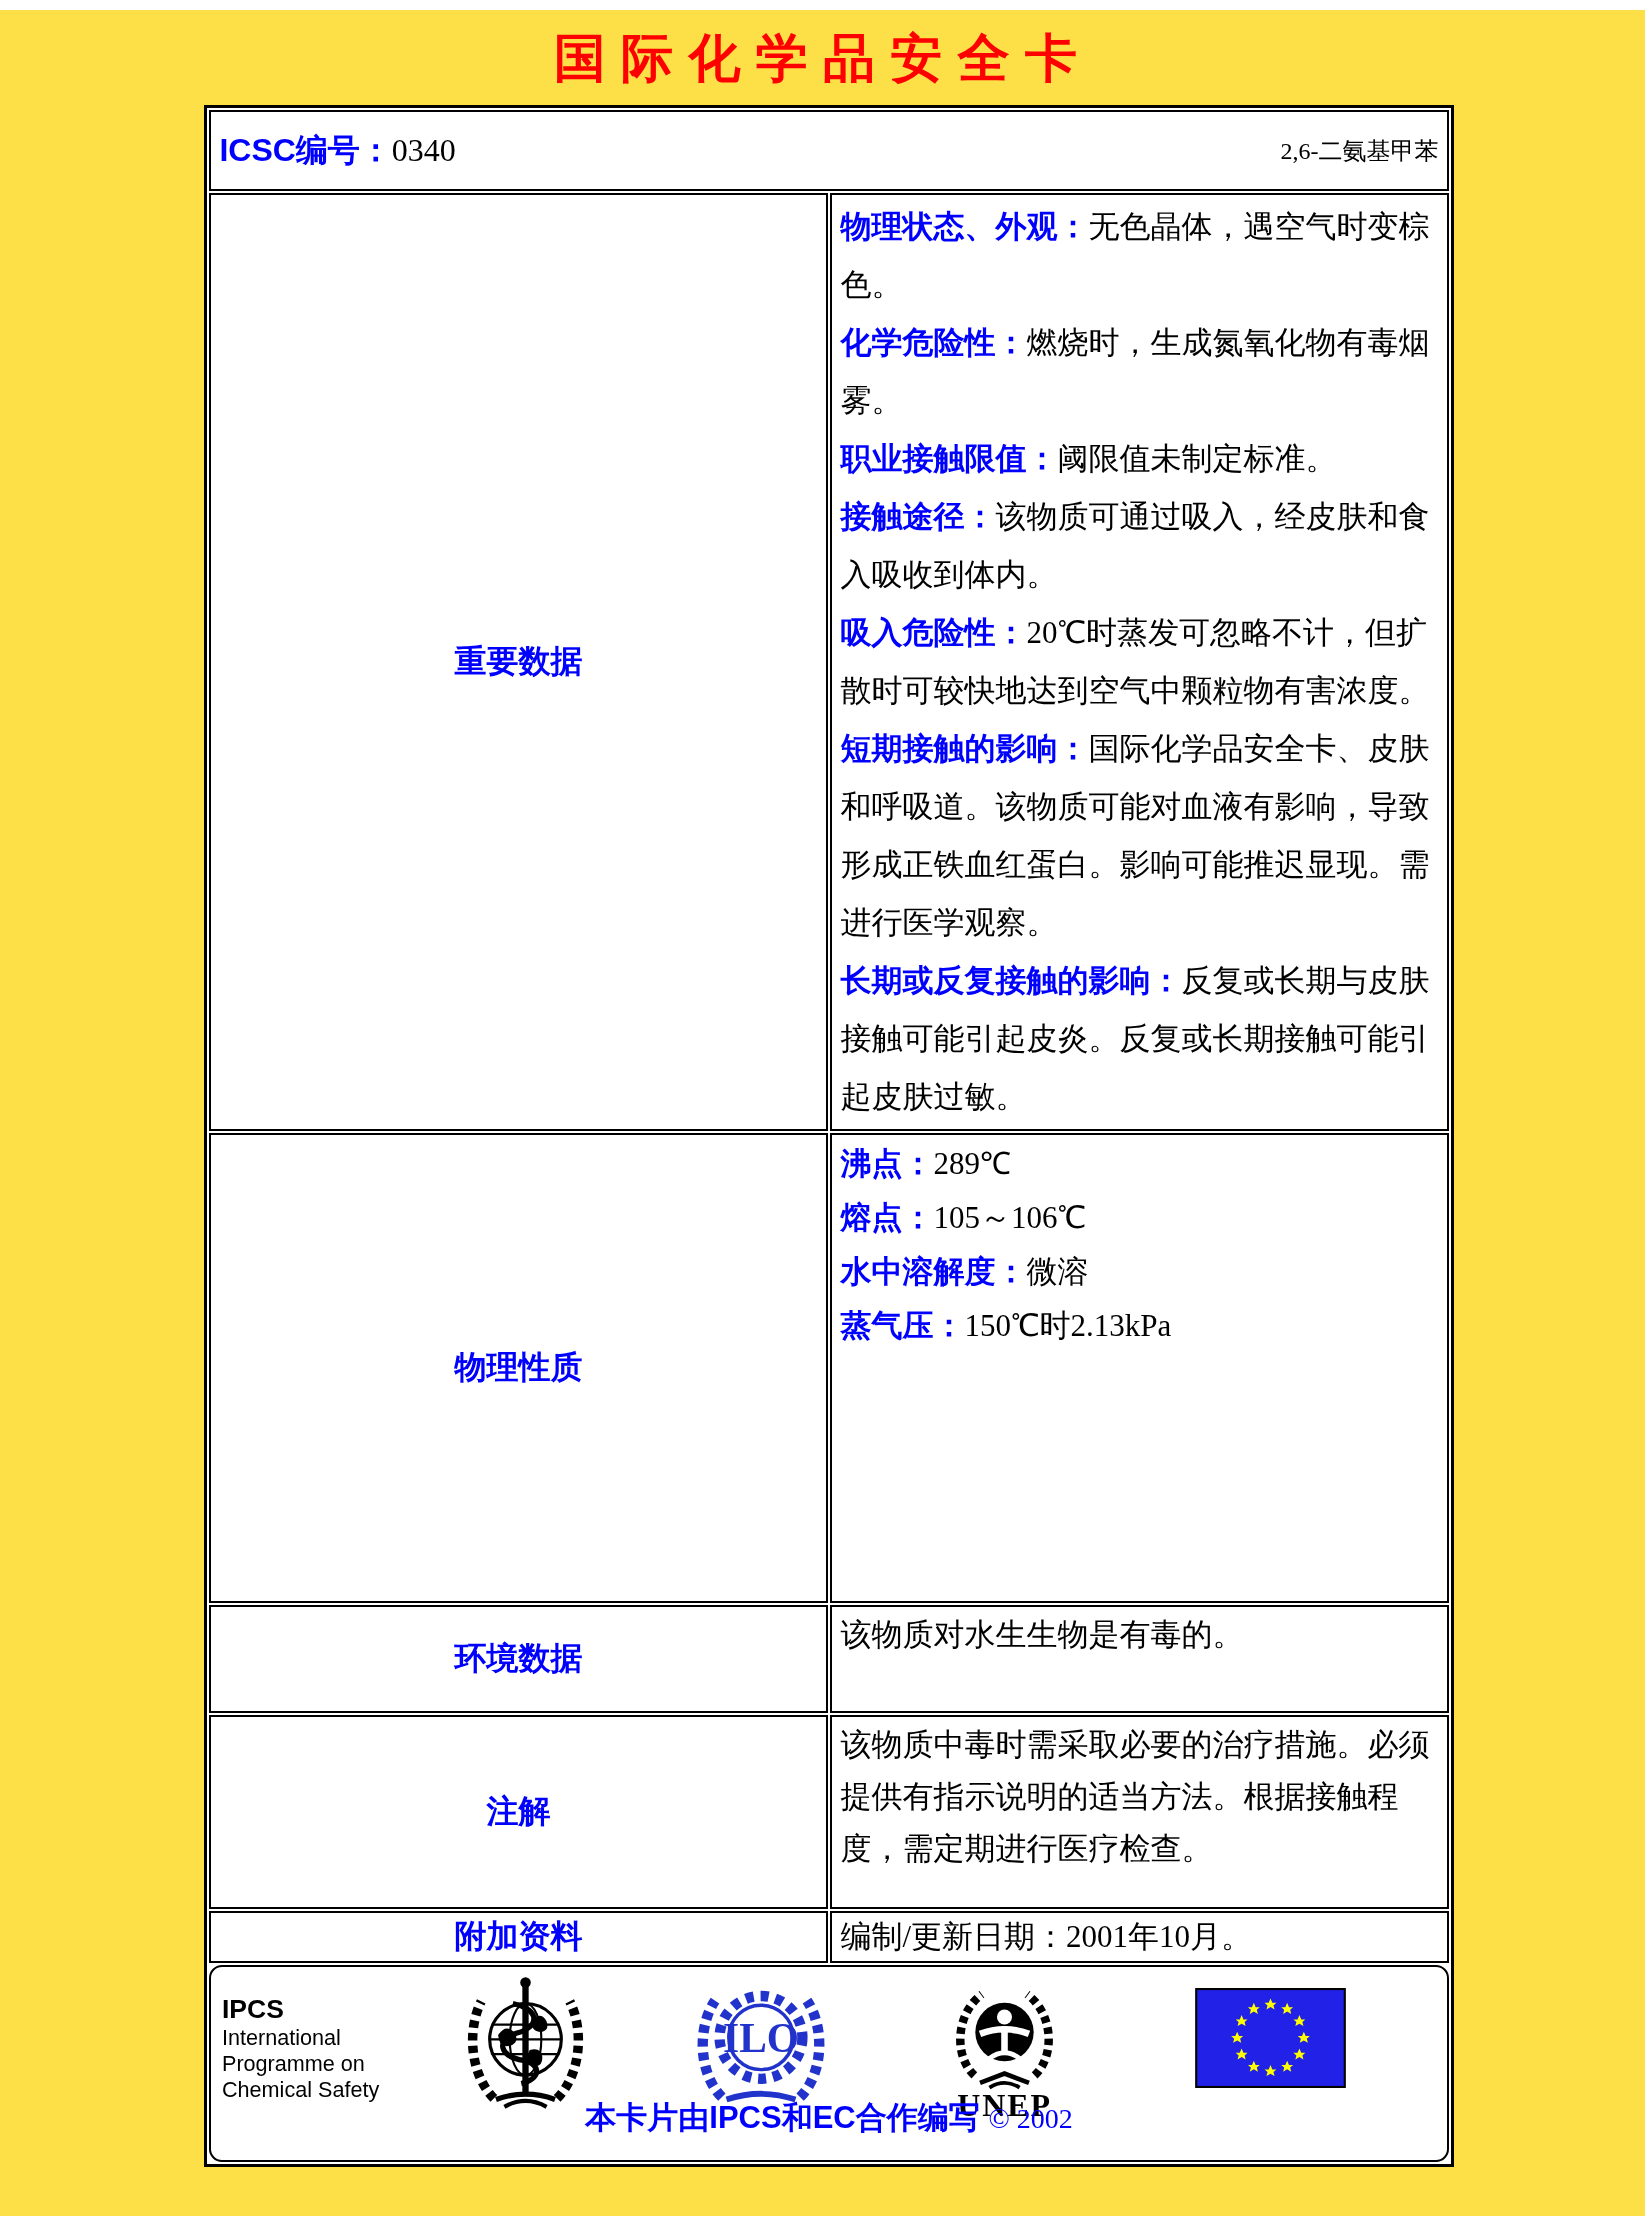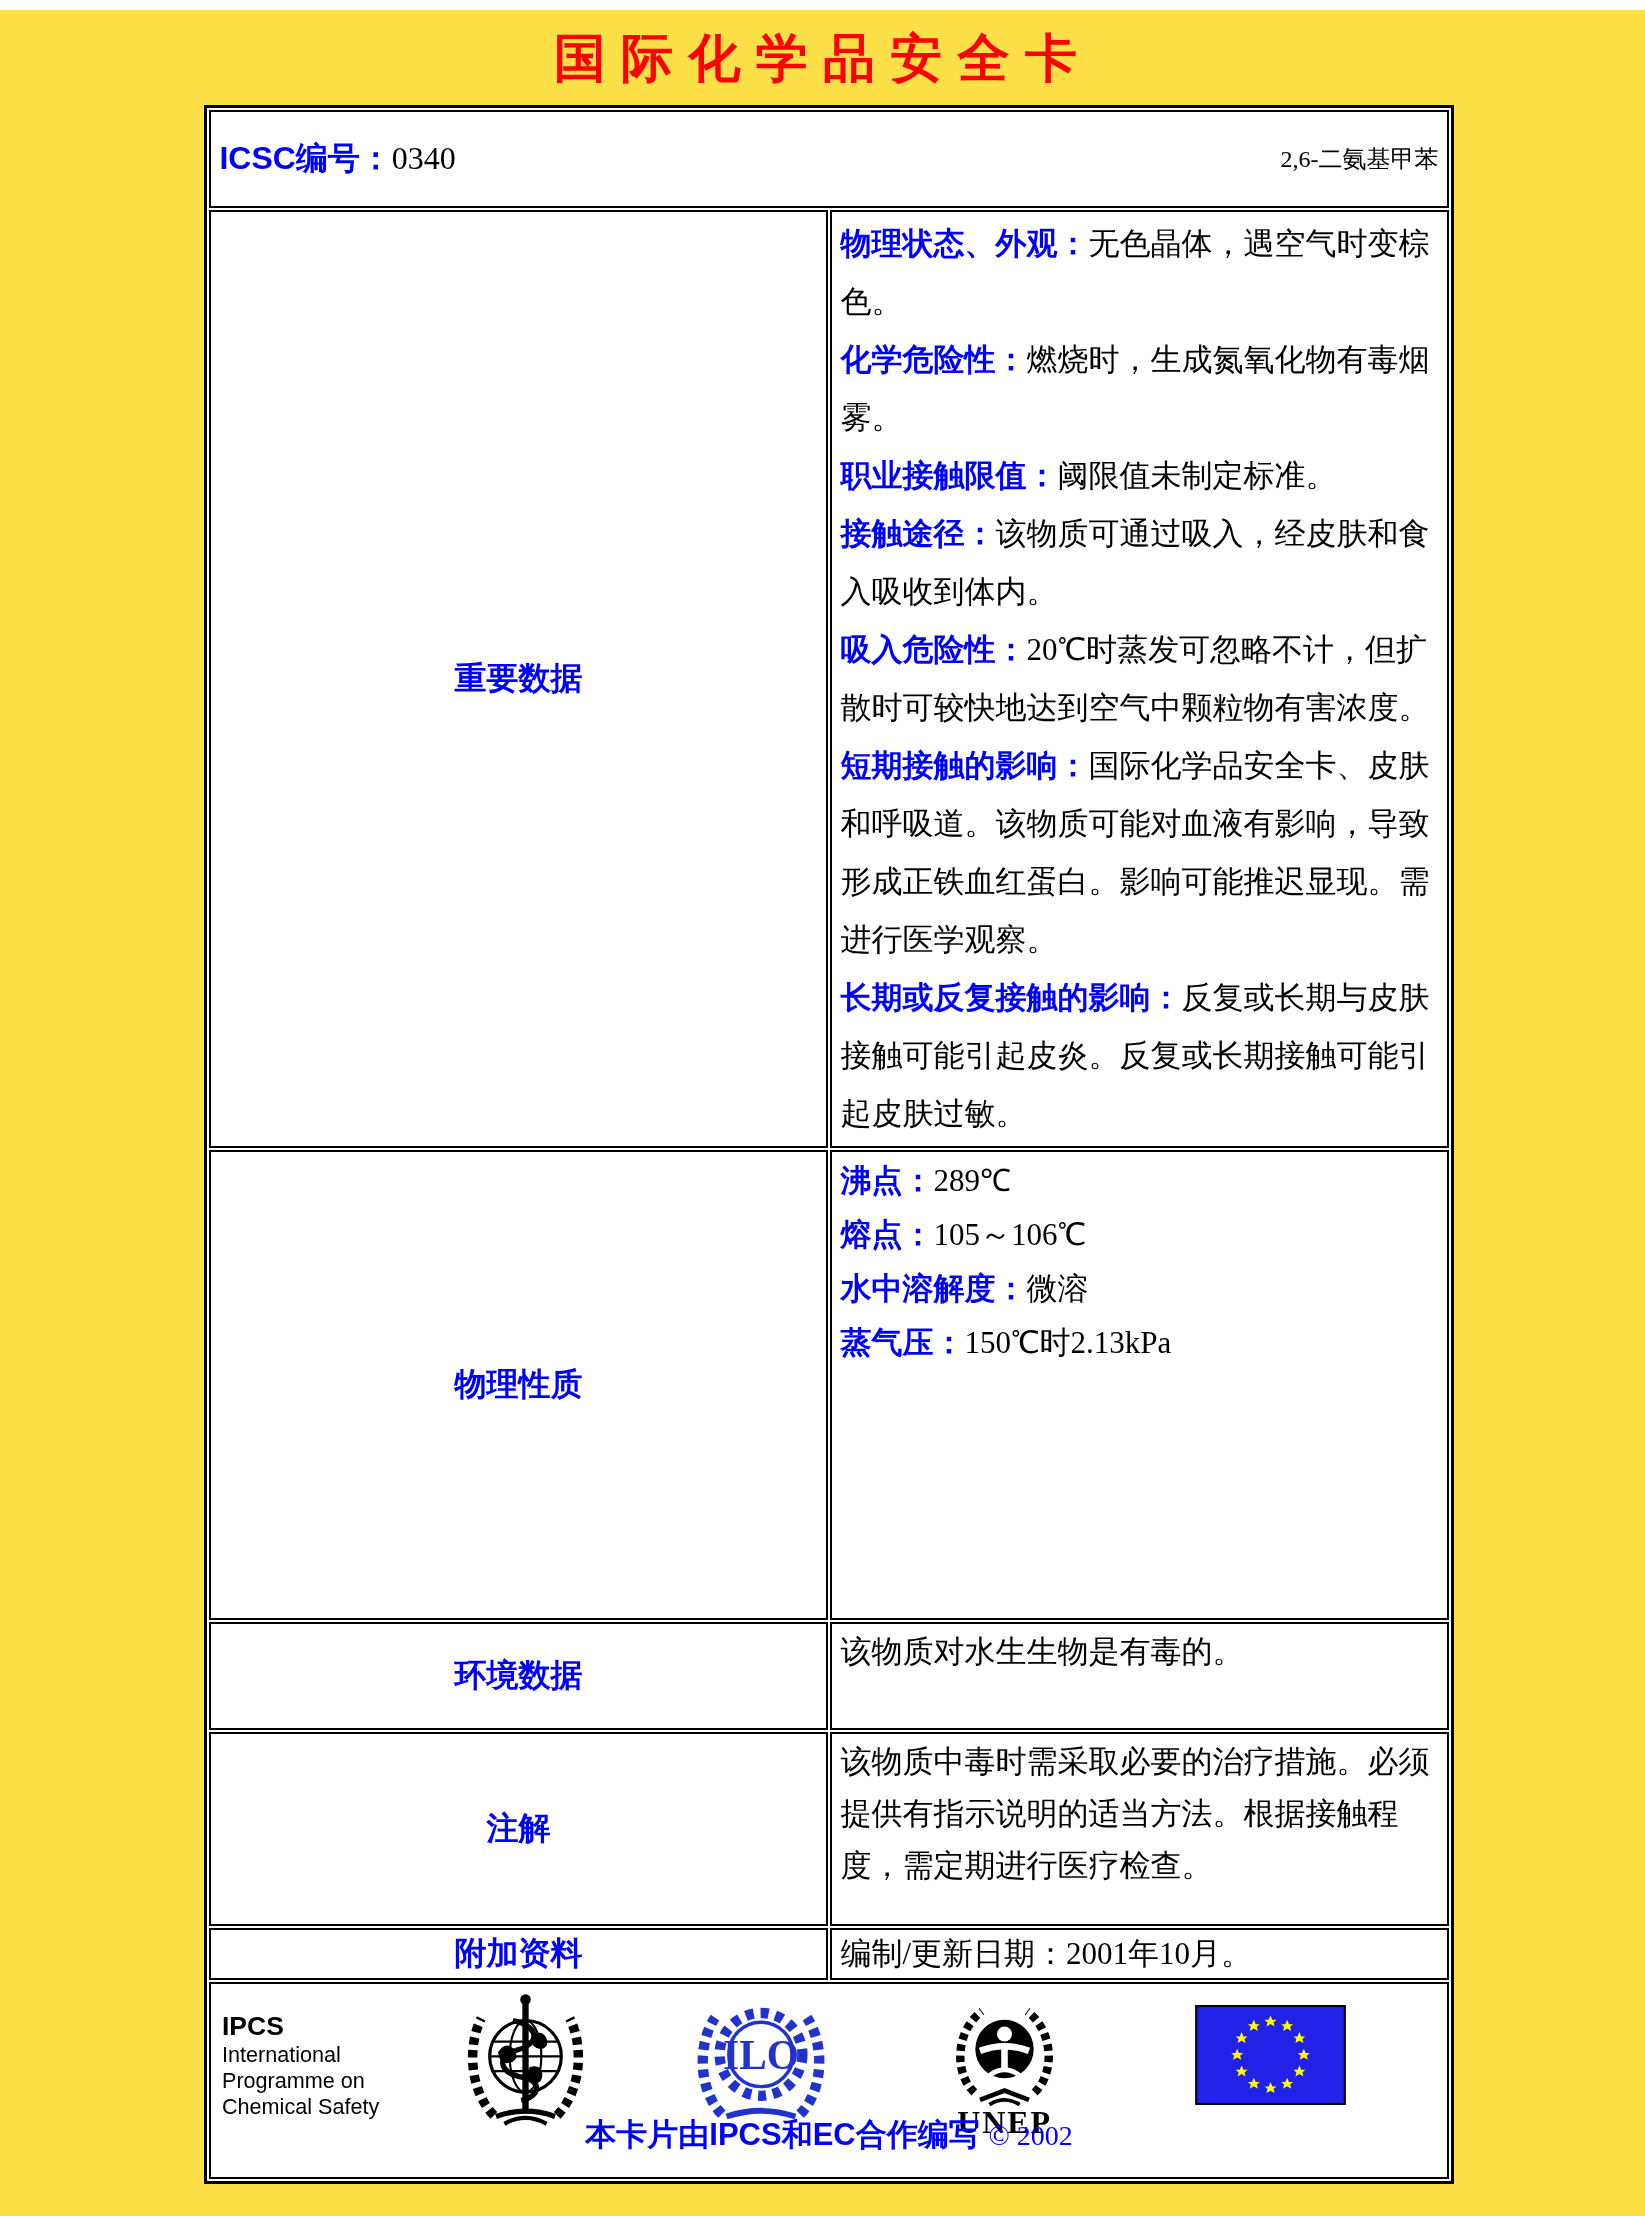--- a/index.html
+++ b/index.html
@@ -13,21 +13,21 @@
     font-family:"Liberation Serif",serif;
   }
 
   table.card{
     position:absolute;left:204px;top:95px;width:1250px;
     border:3.5px solid #000;border-collapse:separate;border-spacing:2.1px;
     background:#fff;table-layout:fixed;box-sizing:border-box;
   }
   table.card td{border:2.1px solid #000;box-sizing:border-box;background:#fff;}
 
-  td.header-cell{height:98px;vertical-align:middle;padding:0 8.4px;}
+  td.header-cell{height:81px;vertical-align:middle;padding:0 8.4px;}
   .header-flex{display:flex;justify-content:space-between;align-items:center;width:100%;}
   .hdr-left{font-size:32px;}
   .hdr-right{font-size:24px;color:#000;}
 
   td.label-cell{
     width:176px;text-align:center;vertical-align:middle;
     color:#0000ff;font-weight:bold;font-size:32px;
     font-family:Liberation Serif, serif;
   }
   td.content-cell{vertical-align:top;padding:2.8px 8.4px;font-size:31px;}
@@ -42,21 +42,21 @@
   .sec-addl .line{line-height:43px;}
 
   tr.r-imp  td{height:641px;}
   tr.r-phys td{height:470px;}
   tr.r-env  td{height:108px;}
   tr.r-note td{height:194px;}
   tr.r-addl td{height:49px;}
   tr.r-addl td.content-cell{vertical-align:middle;}
   tr.r-logos td{height:197px;}
 
-  td.logos-cell{position:relative;padding:12px;}
+  td.logos-cell{position:relative;padding:12px;border-radius:13px;}
   .ipcs-block{position:absolute;left:11px;top:26.5px;font-family:"Liberation Sans",sans-serif;color:#000;}
   .ipcs-title{font-size:26.5px;font-weight:bold;line-height:31px;}
   .ipcs-line{font-size:21.6px;line-height:26px;}
   .logo{position:absolute;}
   .logo-who{left:251px;top:7px;width:127px;height:137px;}
   .logo-ilo{left:481px;top:5.6px;width:138px;height:138px;}
   .logo-unep{left:737px;top:9.8px;width:113px;height:144px;}
   .logo-eu{left:984px;top:21px;width:151px;height:100px;}
   .logos-caption{
     position:absolute;left:0;top:130px;width:100%;text-align:center;

